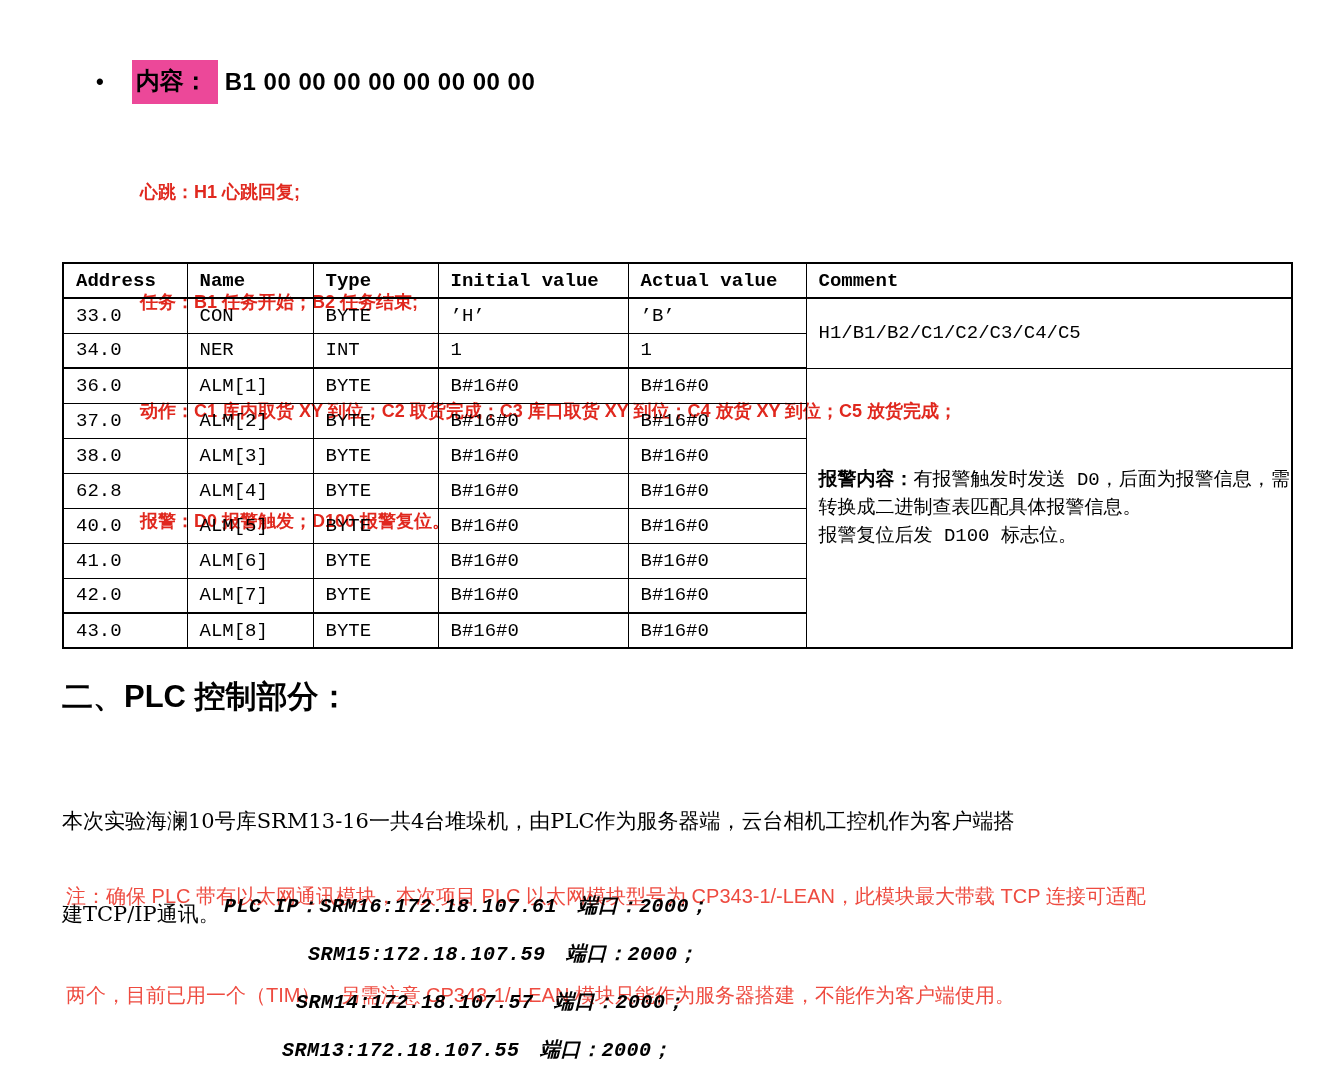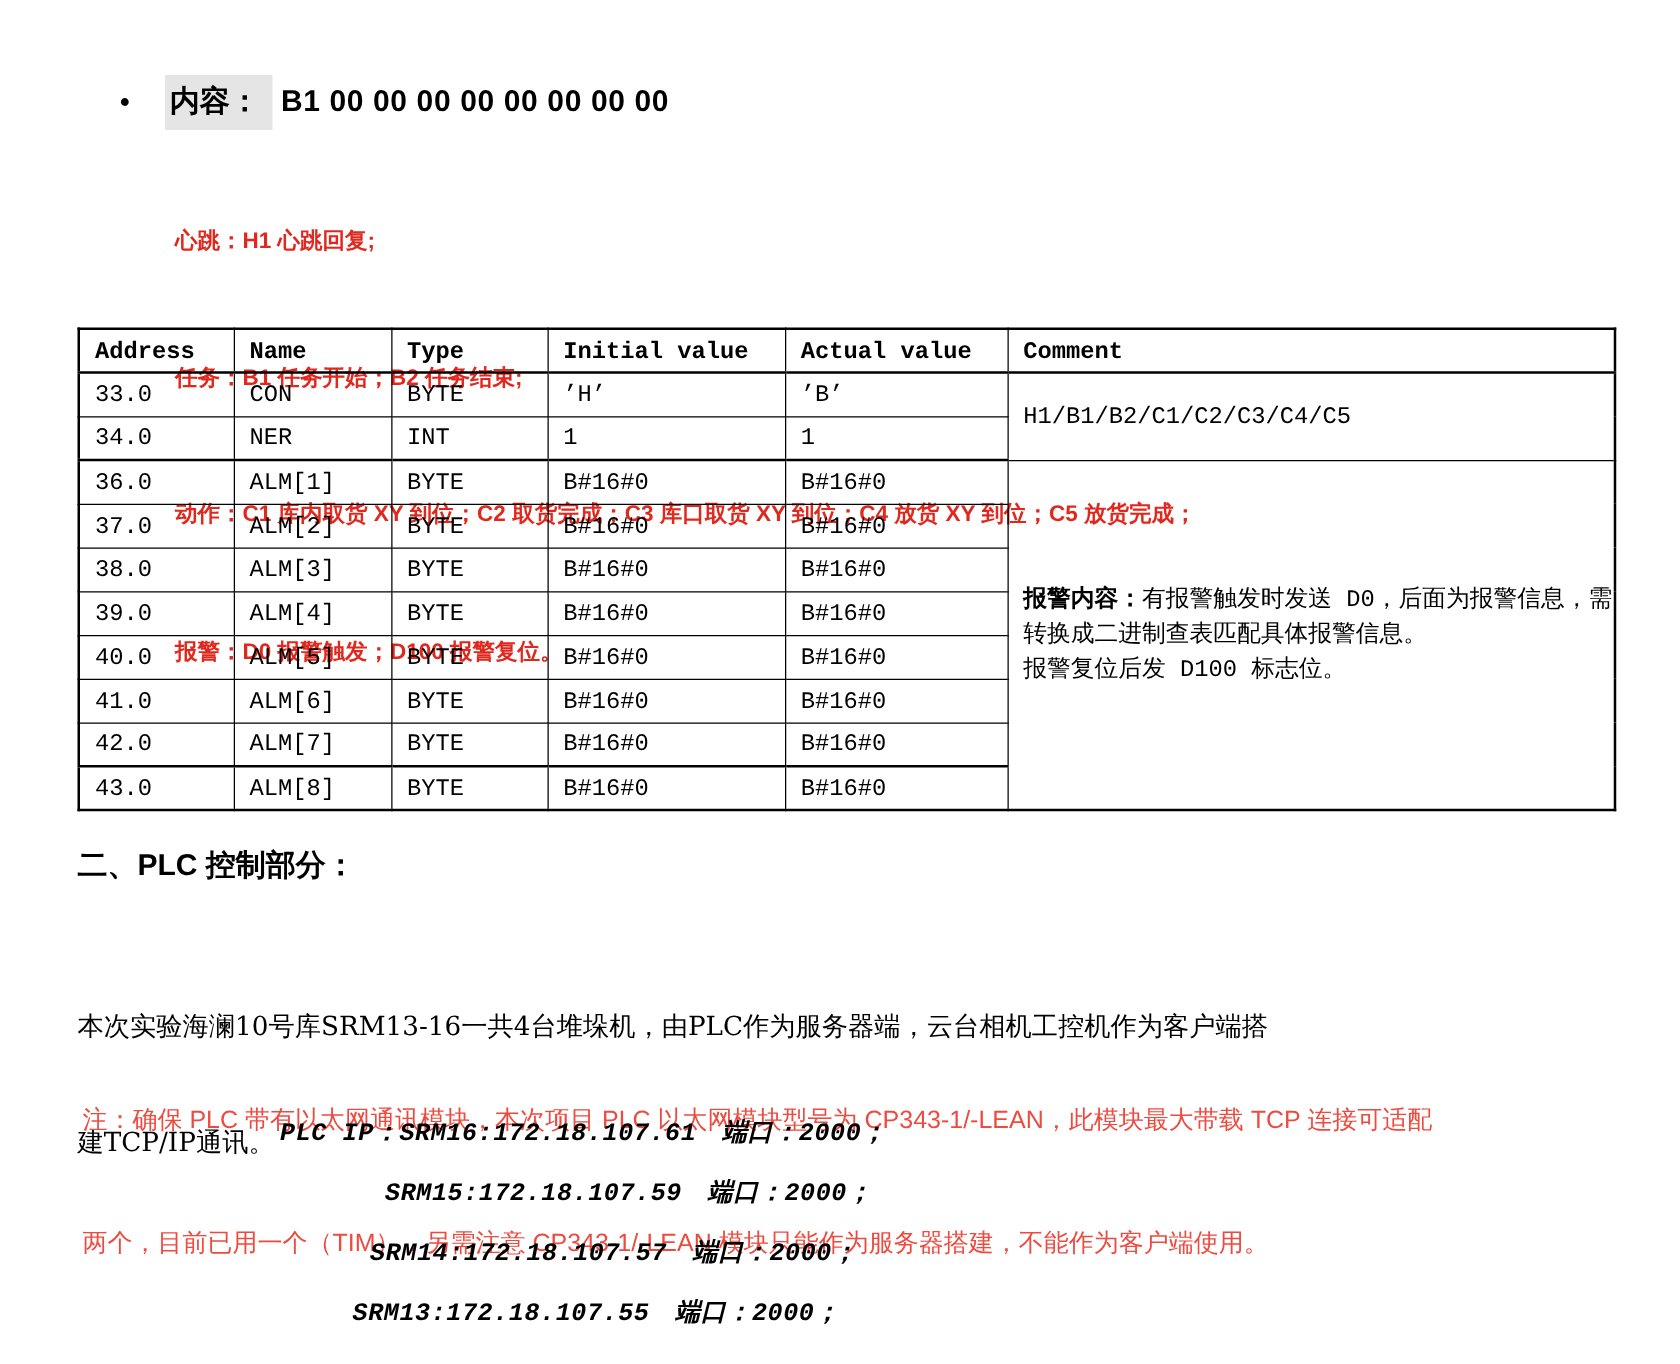--- a/index.html
+++ b/index.html
@@ -24,21 +24,21 @@
     font-size: 24px;
     font-weight: bold;
     white-space: pre;
   }
   .bullet-marker {
     font-size: 22px;
     margin-right: 28px;
     font-weight: bold;
   }
   .hl-label {
-    background: #e5e5e5;
+    background: #ec4899;
     color: #000;
     padding: 5px 10px 7px 4px;
   }
   .content-value { margin-left: 7px; letter-spacing: 0.5px; }
 
   
   .protocol {
     position: absolute;
     left: 140px;
     top: 101px;
@@ -82,21 +82,21 @@
     vertical-align: middle;
     line-height: 28px;
   }
   td.comment-cell .c-lead { font-weight: bold; }
 
   
   .section-heading {
     position: absolute;
     left: 62px;
     top: 676px;
-    font-size: 24px;
+    font-size: 31px;
     font-weight: bold;
     font-family: "Liberation Sans", sans-serif;
   }
 
   
   .paragraph {
     position: absolute;
     left: 62px;
     top: 744px;
     font-family: "DejaVu Serif", "Liberation Serif", serif;
@@ -204,21 +204,21 @@
         <td>B#16#0</td>
       </tr>
       <tr>
         <td>38.0</td>
         <td>ALM[3]</td>
         <td>BYTE</td>
         <td>B#16#0</td>
         <td>B#16#0</td>
       </tr>
       <tr>
-        <td>39.0</td>
+        <td>62.8</td>
         <td>ALM[4]</td>
         <td>BYTE</td>
         <td>B#16#0</td>
         <td>B#16#0</td>
       </tr>
       <tr>
         <td>40.0</td>
         <td>ALM[5]</td>
         <td>BYTE</td>
         <td>B#16#0</td>

